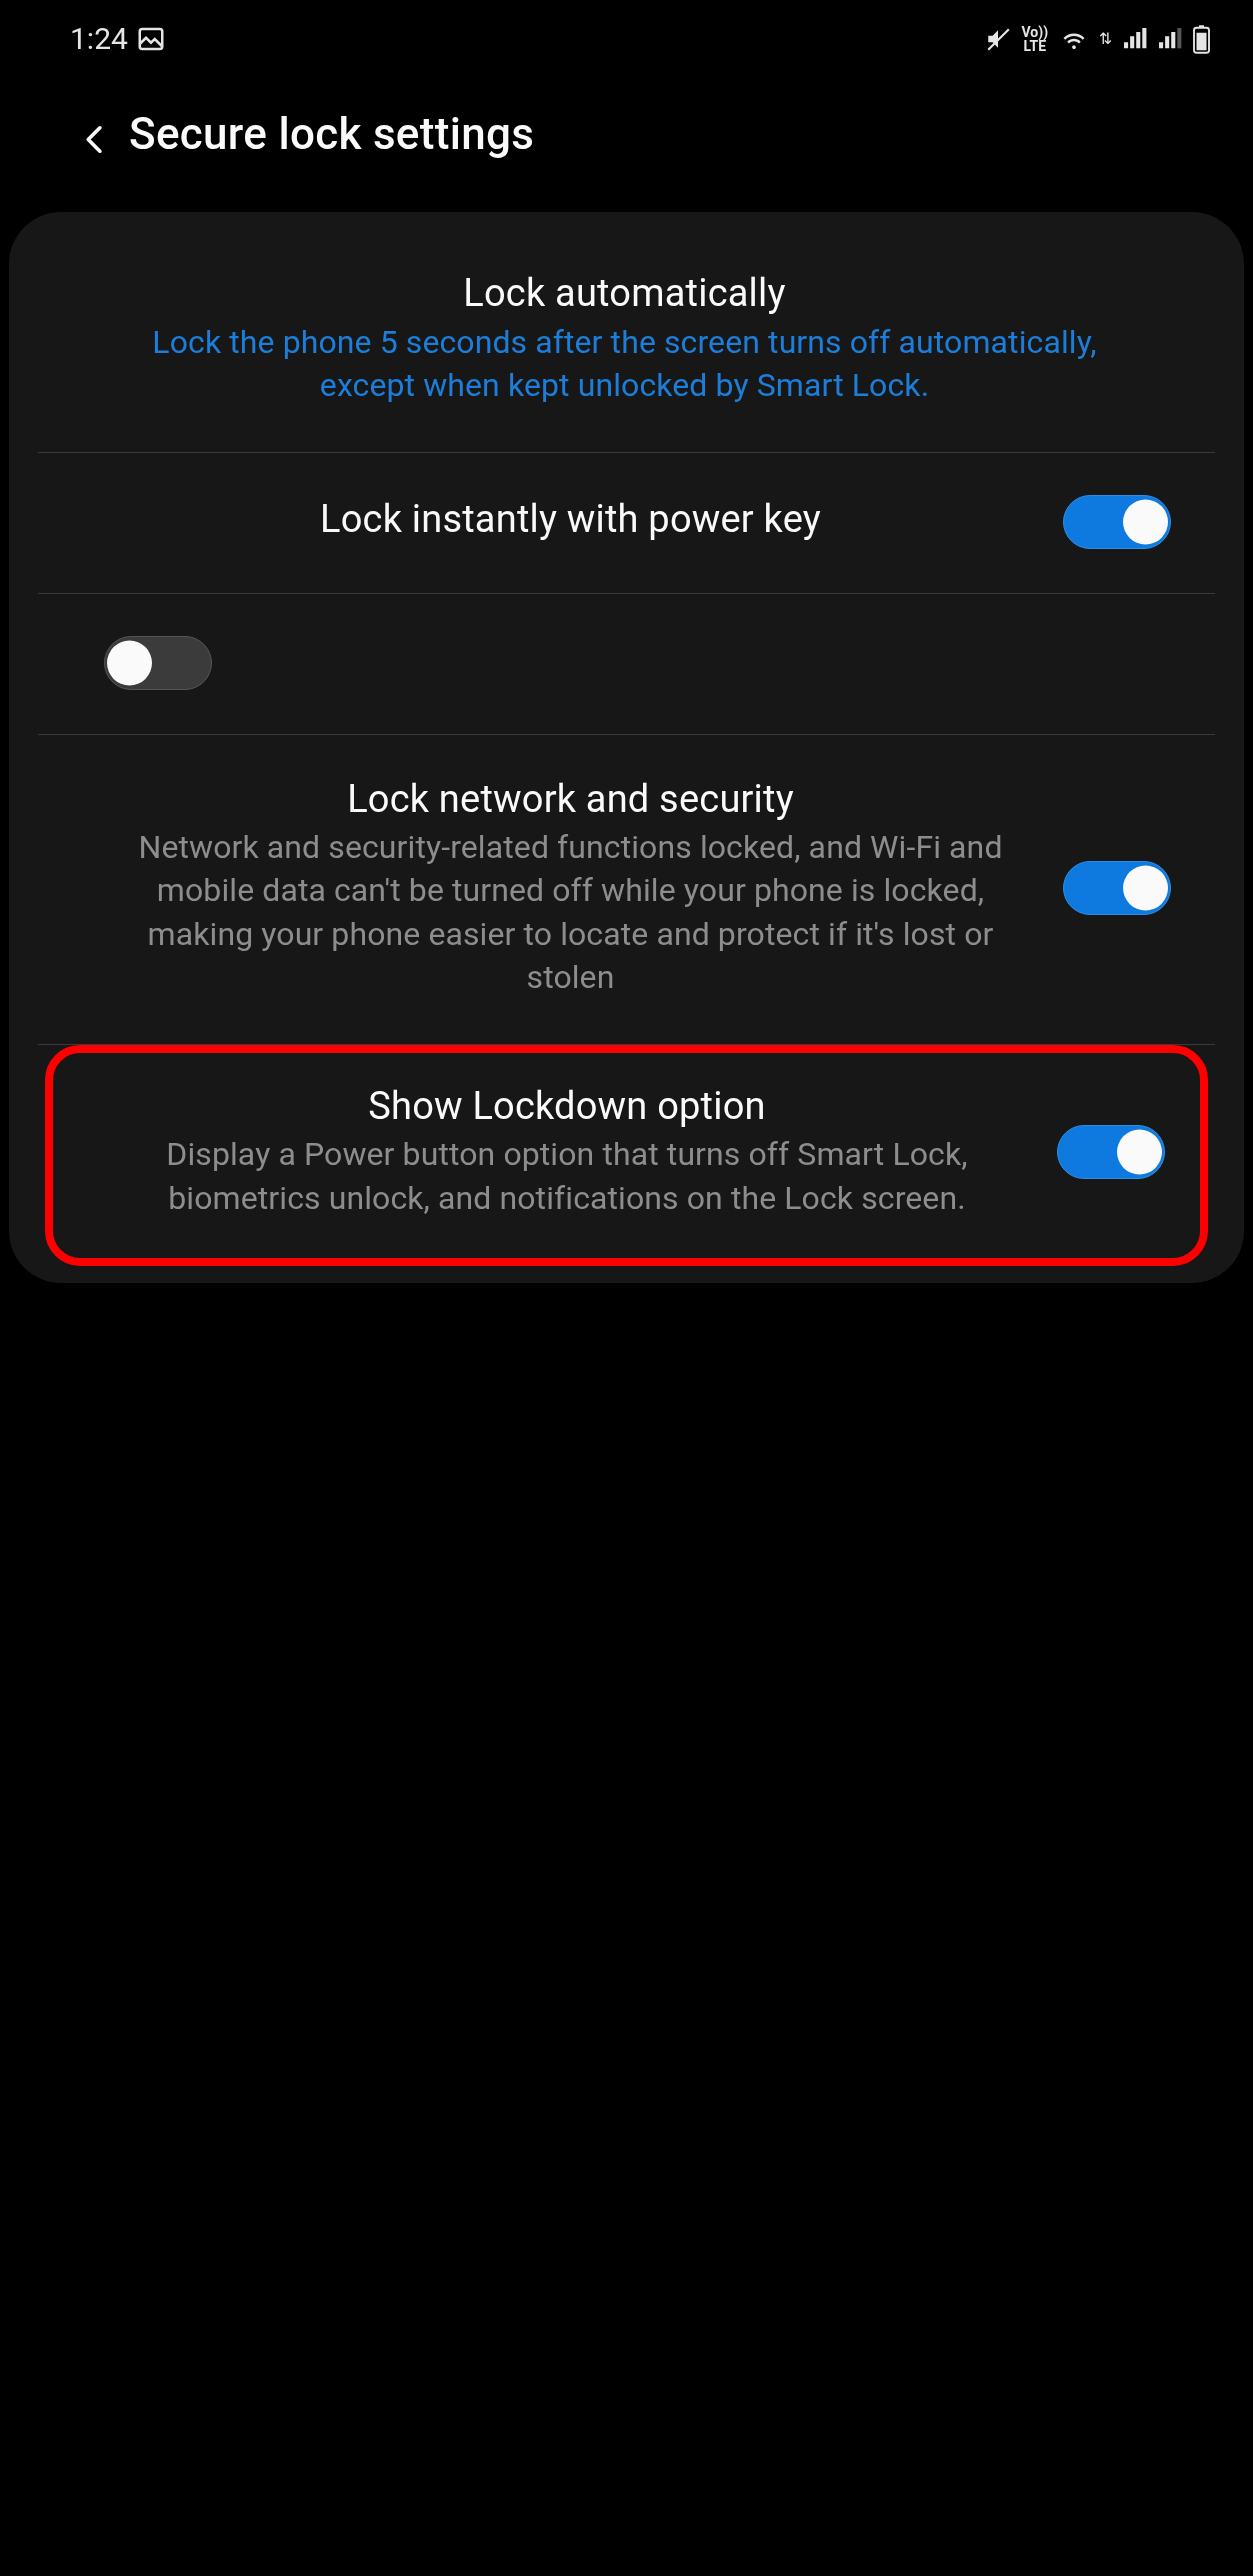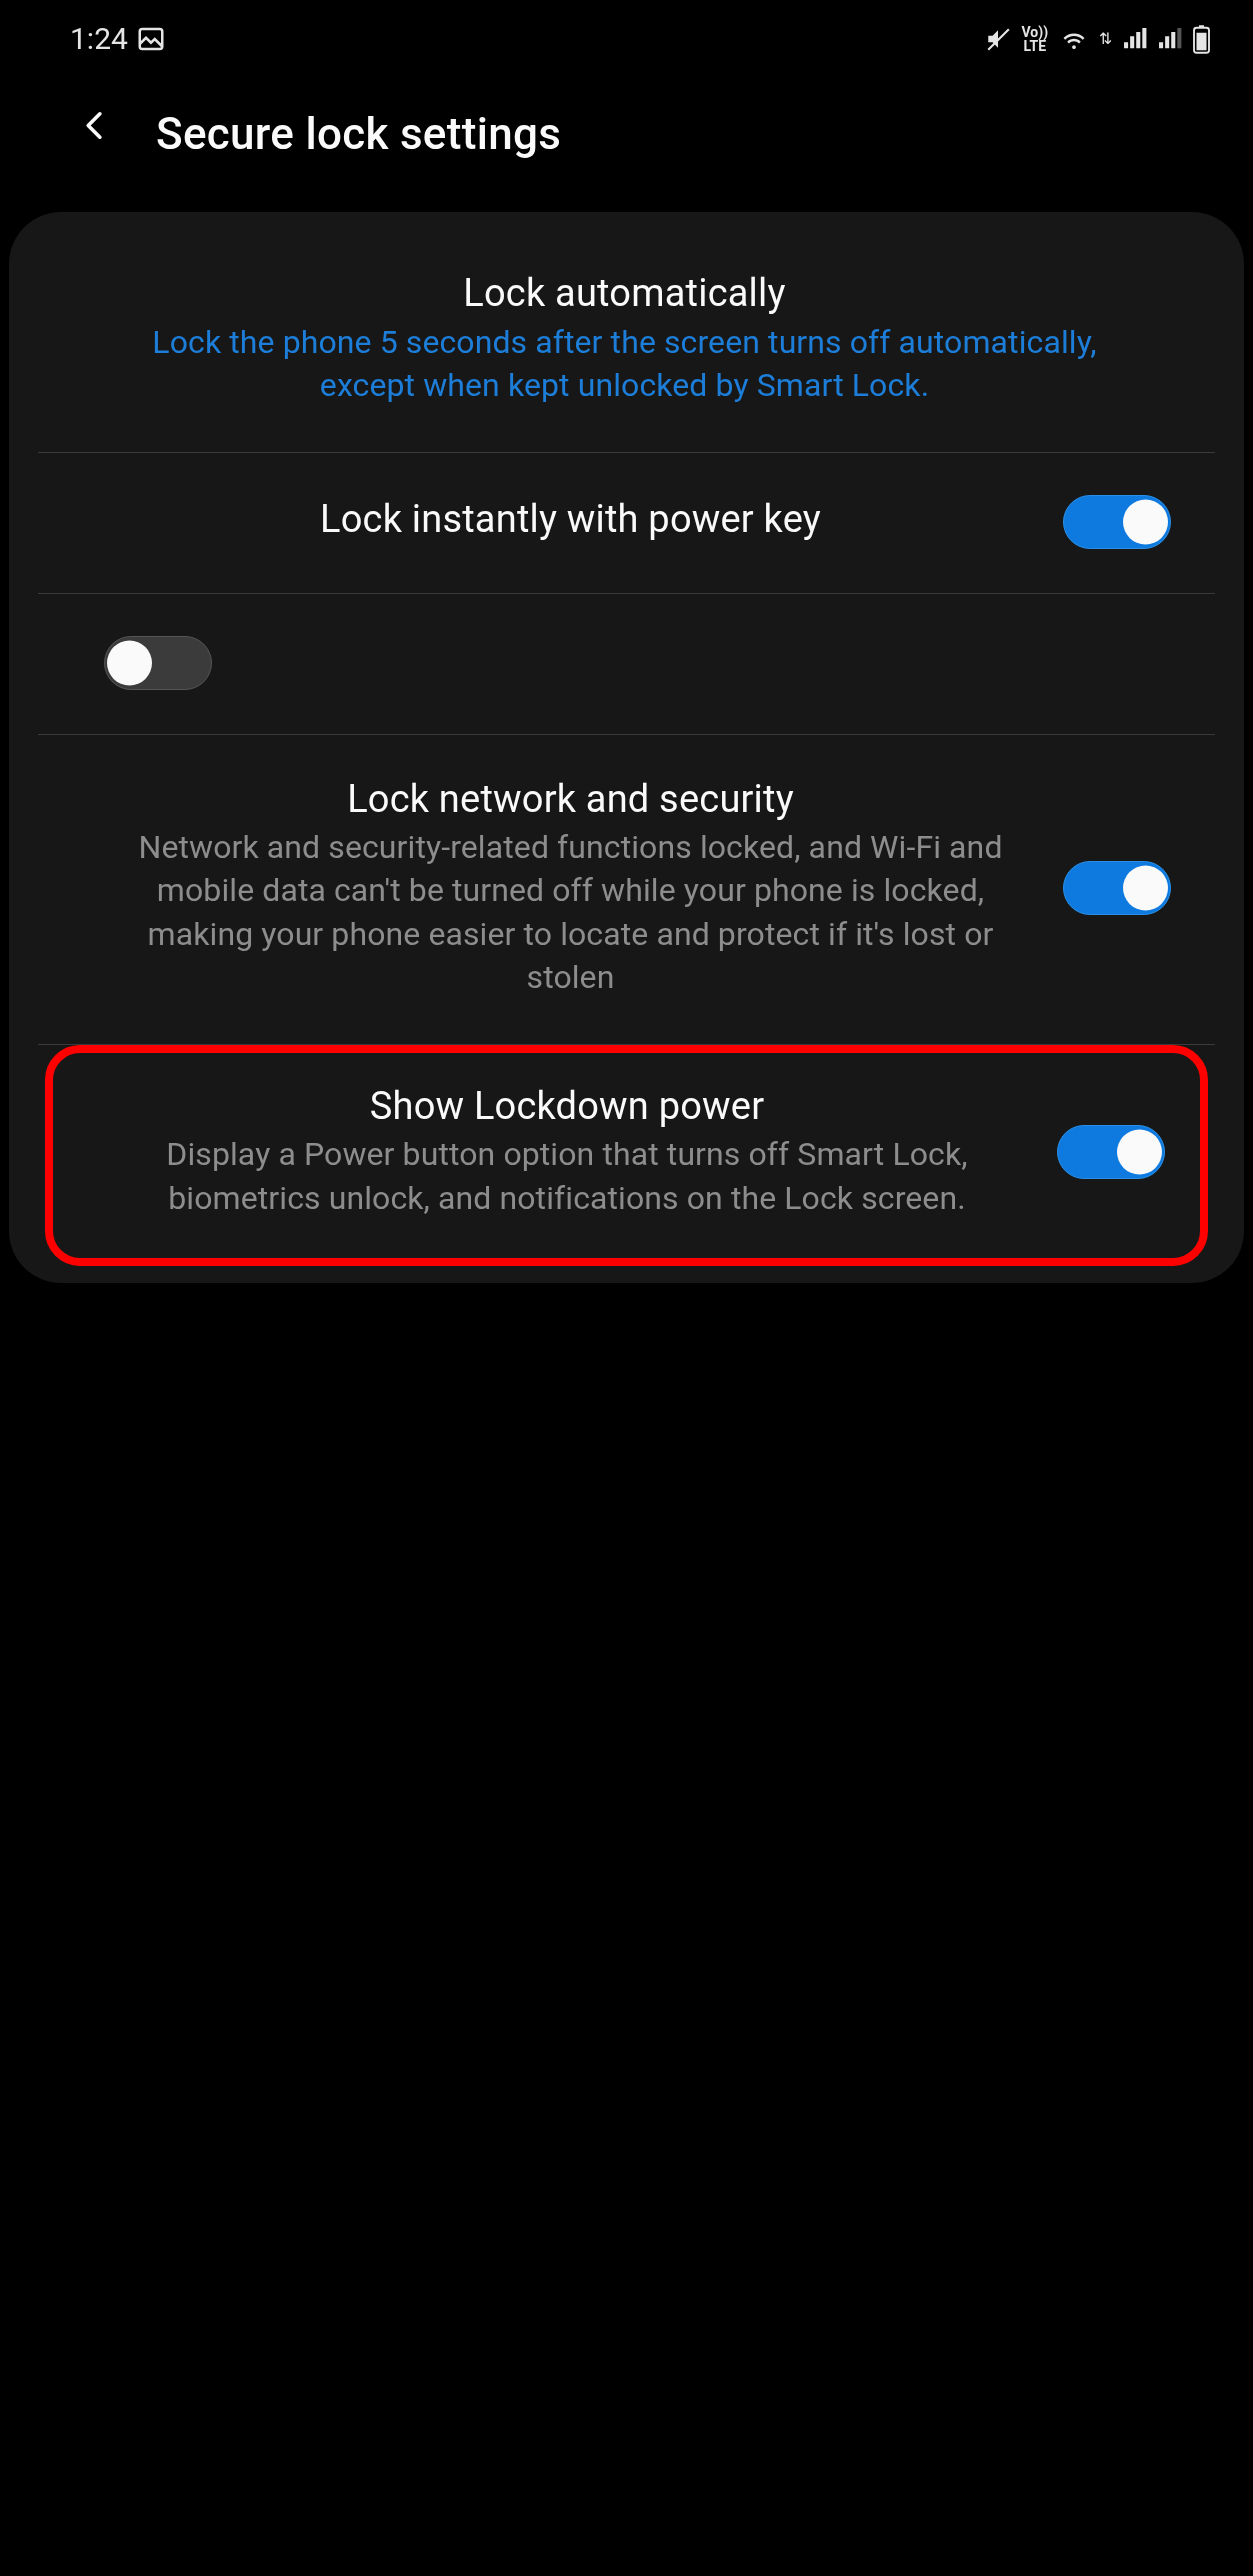--- a/index.html
+++ b/index.html
@@ -25,22 +25,22 @@
     gap: 8px;
   }
   .statusbar-right {
     display: flex;
     align-items: center;
     gap: 10.4px;
   }
   .status-icon { display:inline-flex; align-items:center; justify-content:center; }
   .header {
     display: flex;
-    align-items: flex-start;
-    gap: 43px;
+    align-items: flex-end;
+    gap: 16px;
     padding: 42px 54px 52px 78px;
   }
   .header-title {
     font-size: 44px;
     font-weight: 500;
     color: #fafafa;
     letter-spacing: 0.3px;
   }
   .panel {
     background: #171717;
@@ -189,21 +189,21 @@
       <div class="row-desc">Network and security-related functions locked, and Wi-Fi and mobile data can't be turned off while your phone is locked, making your phone easier to locate and protect if it's lost or stolen</div>
     </div>
     <div class="toggle on">
         <div class="knob"></div>
       </div>
   </div>
 
   <div class="highlight-wrap">
     <div class="row">
       <div class="row-text">
-        <div class="row-title">Show Lockdown power</div>
+        <div class="row-title">Show Lockdown option</div>
         <div class="row-desc">Display a Power button option that turns off Smart Lock, biometrics unlock, and notifications on the Lock screen.</div>
       </div>
       <div class="toggle on">
           <div class="knob"></div>
         </div>
     </div>
   </div>
 
 </div>
 

